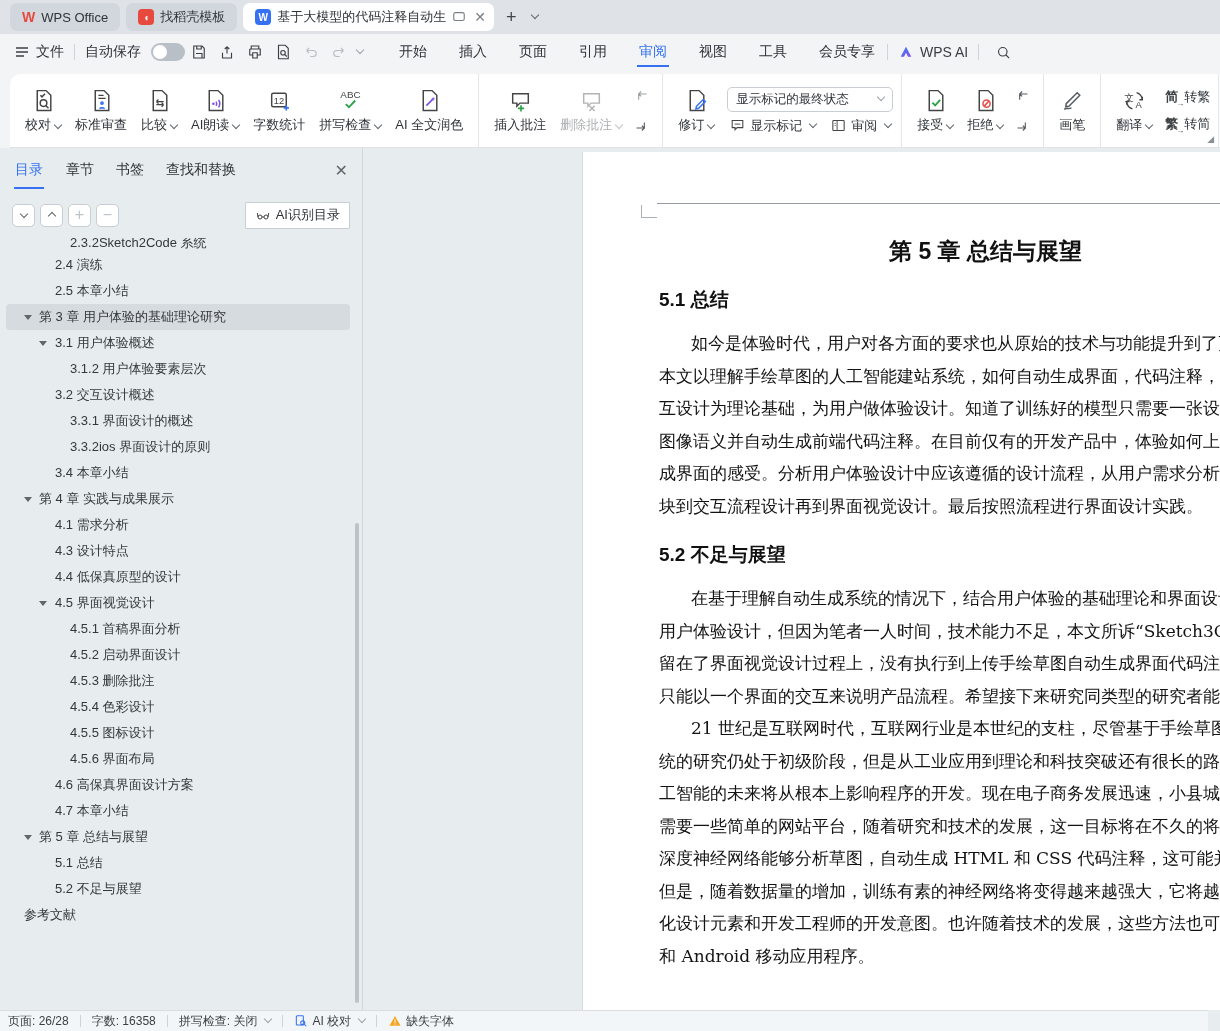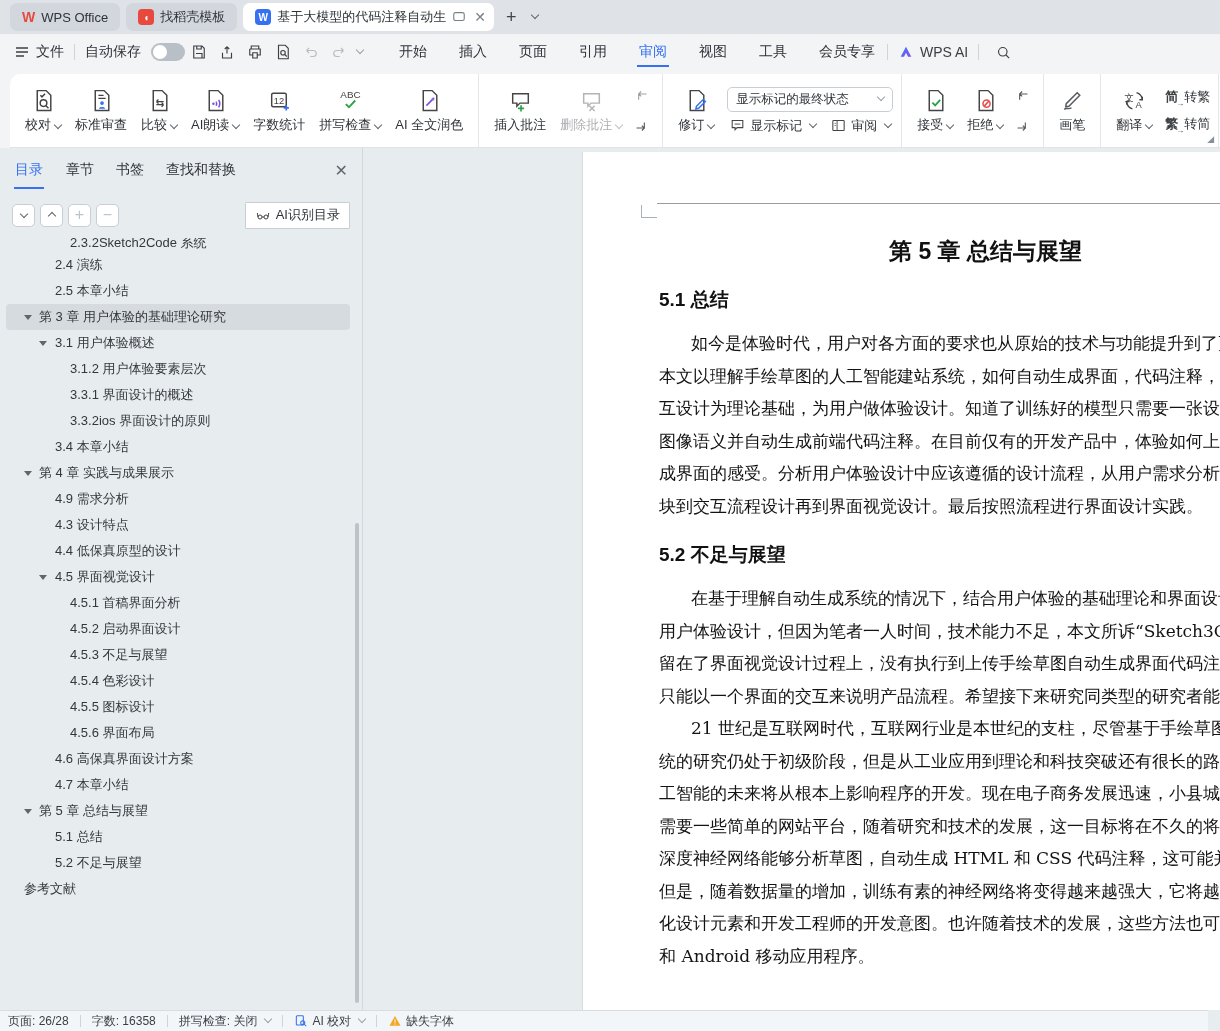--- a/index.html
+++ b/index.html
@@ -418,54 +418,57 @@
             <i class="tri"></i>
             <span>第 3 章  用户体验的基础理论研究</span>
           </div>
           <div class="toc-row lv2">
             <i class="tri"></i>
             <span>3.1 用户体验概述</span>
           </div>
           <div class="toc-row lv3">
             <span>3.1.2 用户体验要素层次</span>
           </div>
+          <div class="toc-row lv2">
+            <span>3.2 交互设计概述</span>
+          </div>
           <div class="toc-row lv3">
             <span>3.3.1 界面设计的概述</span>
           </div>
           <div class="toc-row lv3">
             <span>3.3.2ios 界面设计的原则</span>
           </div>
           <div class="toc-row lv2">
             <span>3.4 本章小结</span>
           </div>
           <div class="toc-row lv1">
             <i class="tri"></i>
             <span>第 4 章 实践与成果展示</span>
           </div>
           <div class="toc-row lv2">
-            <span>4.9 需求分析</span>
+            <span>4.1 需求分析</span>
           </div>
           <div class="toc-row lv2">
             <span>4.3 设计特点</span>
           </div>
           <div class="toc-row lv2">
             <span>4.4 低保真原型的设计</span>
           </div>
           <div class="toc-row lv2">
             <i class="tri"></i>
             <span>4.5 界面视觉设计</span>
           </div>
           <div class="toc-row lv3">
             <span>4.5.1 首稿界面分析</span>
           </div>
           <div class="toc-row lv3">
             <span>4.5.2 启动界面设计</span>
           </div>
           <div class="toc-row lv3">
-            <span>4.5.3 不足与展望</span>
+            <span>4.5.3 删除批注</span>
           </div>
           <div class="toc-row lv3">
             <span>4.5.4 色彩设计</span>
           </div>
           <div class="toc-row lv3">
             <span>4.5.5 图标设计</span>
           </div>
           <div class="toc-row lv3">
             <span>4.5.6 界面布局</span>
           </div>

